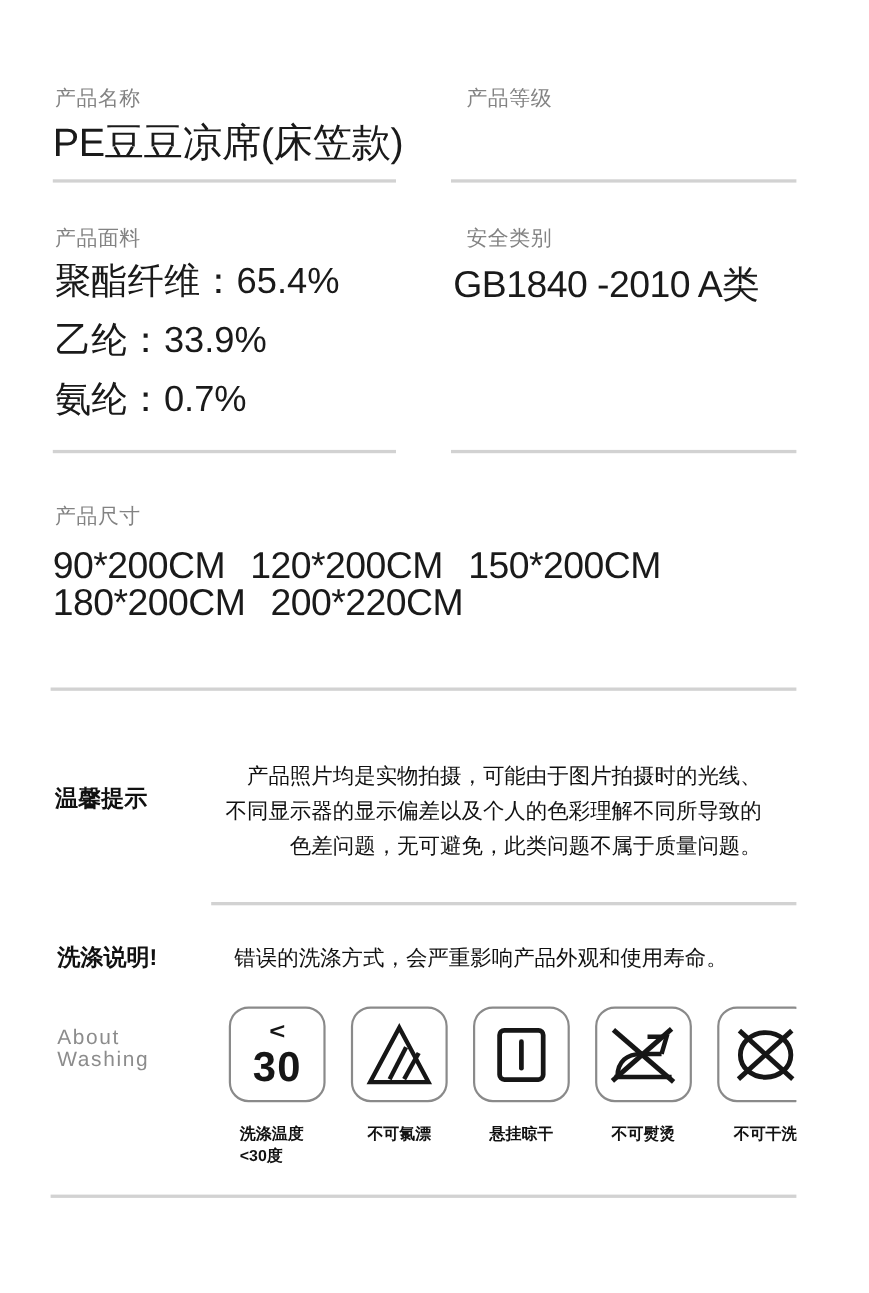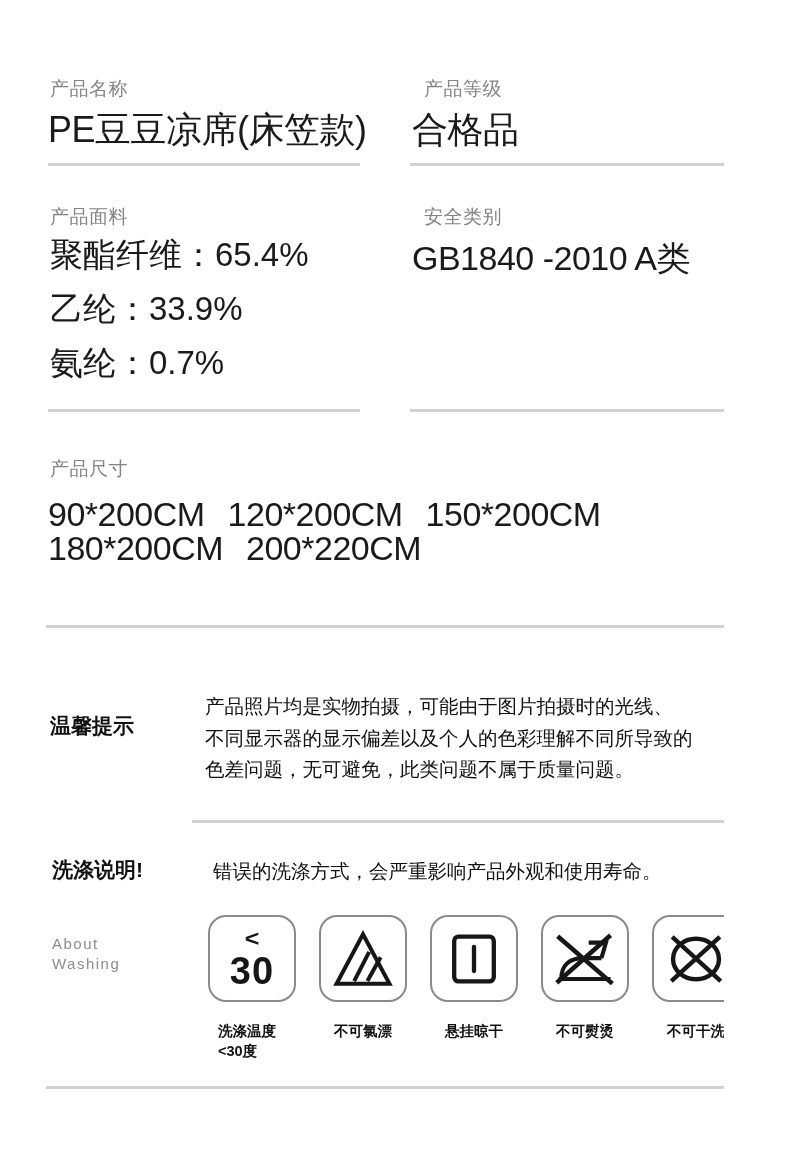--- a/index.html
+++ b/index.html
@@ -54,21 +54,21 @@
     white-space: nowrap;
   }
   .body-text {
     font-size: 19.5px;
     color: #111111;
     font-weight: 500;
     line-height: 31.5px;
     white-space: nowrap;
   }
   .about-washing {
-    font-size: 15px;
+    font-size: 19px;
     color: #8c8c8c;
     font-weight: 500;
     letter-spacing: 1.5px;
     line-height: 20px;
   }
   .icon-row {
     position: absolute;
     left: 208px;
     top: 915px;
     display: flex;
@@ -110,21 +110,20 @@
 </head>
 <body>
 
 <div class="page">
 
   <div class="abs field-label" style="left:50px; top:76px;">产品名称</div>
   <div class="abs big-value" style="left:48px; top:106px;">PE豆豆凉席(床笠款)</div>
   <div class="divider" style="left:48px; top:163px; width:312px;"></div>
 
   <div class="abs field-label" style="left:424px; top:76px;">产品等级</div>
-  <div class="abs big-value" style="left:412px; top:106px;">合格品</div>
   <div class="divider" style="left:410px; top:163px; width:333px;"></div>
 
   <div class="abs field-label" style="left:50px; top:204px;">产品面料</div>
   <div class="abs fabric-lines" style="left:50px; top:228px;">
     <div>聚酯纤维：65.4%</div>
     <div>乙纶：33.9%</div>
     <div>氨纶：0.7%</div>
   </div>
   <div class="divider" style="left:48px; top:409px; width:312px;"></div>
 
@@ -133,21 +132,21 @@
   <div class="divider" style="left:410px; top:409px; width:333px;"></div>
 
   <div class="abs field-label" style="left:50px; top:456px;">产品尺寸</div>
   <div class="abs size-lines" style="left:48px; top:497px;">
     <div>90*200CM 120*200CM 150*200CM</div>
     <div>180*200CM 200*220CM</div>
   </div>
   <div class="divider" style="left:46px; top:625px; width:696px;"></div>
 
   <div class="abs section-label" style="left:50px; top:698px;margin-top:14px;">温馨提示</div>
-  <div class="abs body-text" style="left:205px; top:691px;">
+  <div class="abs body-text" style="left:205px; top:691px;text-align:right;">
     <div>产品照片均是实物拍摄，可能由于图片拍摄时的光线、</div>
     <div>不同显示器的显示偏差以及个人的色彩理解不同所导致的</div>
     <div>色差问题，无可避免，此类问题不属于质量问题。</div>
   </div>
   <div class="divider" style="left:192px; top:820px; width:548px;"></div>
 
   <div class="abs section-label" style="left:52px; top:856px;">洗涤说明!</div>
   <div class="abs body-text" style="left:213px; top:856px;">错误的洗涤方式，会严重影响产品外观和使用寿命。</div>
 
   <div class="abs about-washing" style="left:52px; top:934px;">

